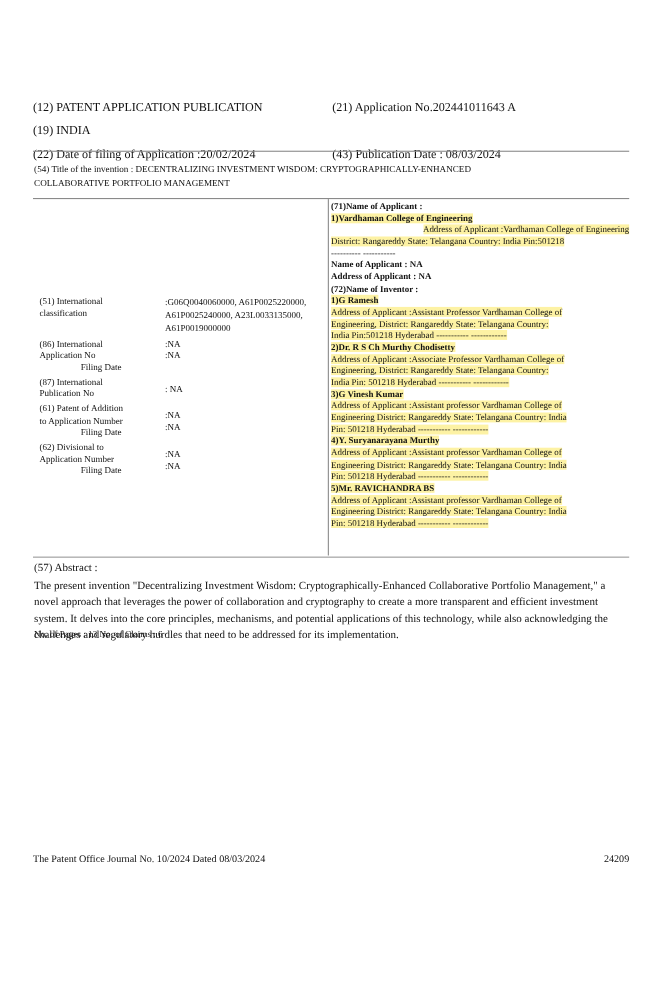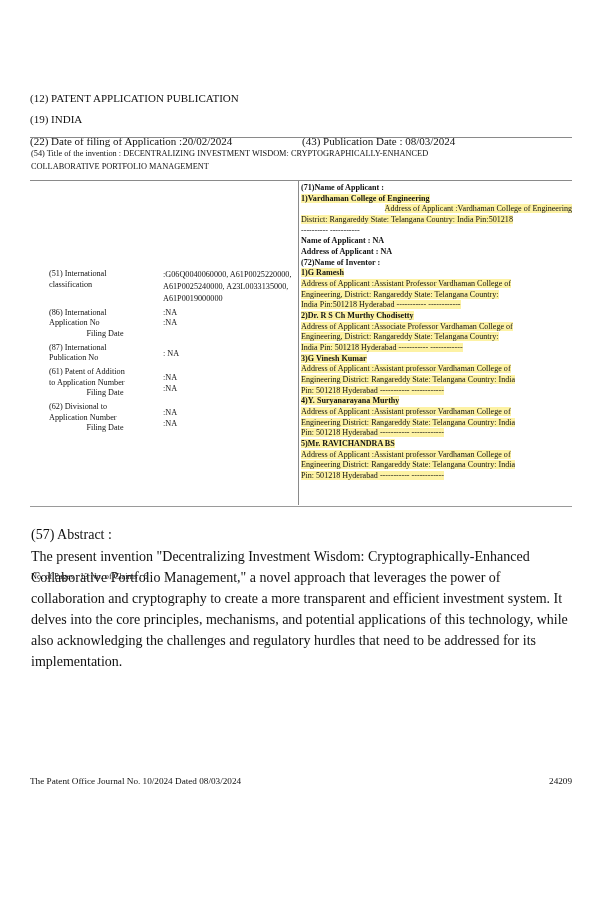--- a/index.html
+++ b/index.html
@@ -78,21 +78,21 @@
   .tbl .divider {
     position: absolute;
     left: 268px;
     top: 0;
     width: 1px;
     height: 324px;
     background: #8a8a8a;
   }
   .col-left {
     position: absolute;
-    left: 13px; top: 0;
+    left: 0; top: 0;
     width: 266px;
     height: 324px;
   }
   .col-right {
     position: absolute;
     left: 271px;
     top: 2px;
     width: 271px;
     font-size: 8.1px;
     line-height: 1.32;
@@ -153,23 +153,23 @@
     letter-spacing: 0px;
   }
   .r-plain { font-weight: bold; font-family: Liberation Serif, serif; }
 
   .blk { margin: 0; padding: 0; }
 
   
   .abstract {
     position: absolute;
     left: 31px;
-    top: 524px;
+    top: 509px;
     width: 540px;
-    font-size: 14px;
+    font-size: 10px;
     line-height: 1.5;
   }
   .abstract .abs-label { display: block; margin-bottom: 1px; }
   .abstract .abs-body { display: block; text-align: left; }
   .pages-line {
     position: absolute;
     left: 31px;
     top: 572px;
     font-size: 8.3px;
   }
@@ -194,20 +194,21 @@
   }
 </style>
 </head>
 <body>
 
 <div class="page">
 
   <div class="header">
     <div class="hrow">
       <div class="hcol-l">(12) PATENT APPLICATION PUBLICATION</div>
+      <div class="hcol-r">(21) Application No.202441011643 A</div>
     </div>
     <div class="hrow">
       <div class="hcol-l">(19) INDIA</div>
       <div class="hcol-r"></div>
     </div>
     <div class="hrow">
       <div class="hcol-l">(22) Date of filing of Application :20/02/2024</div>
       <div class="hcol-r">(43) Publication Date : 08/03/2024</div>
     </div>
   </div>

